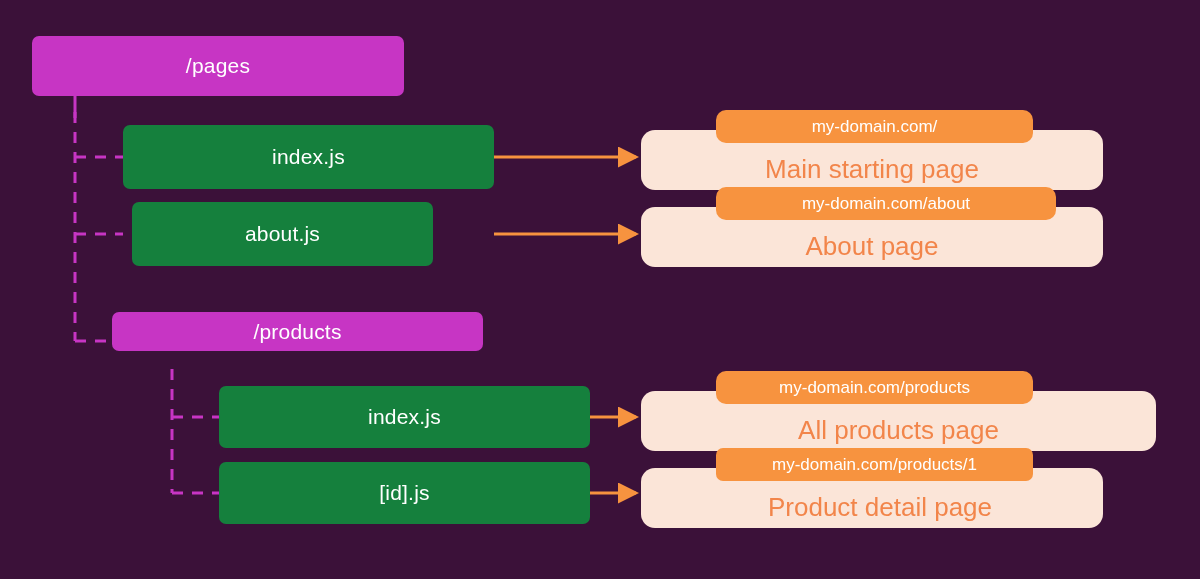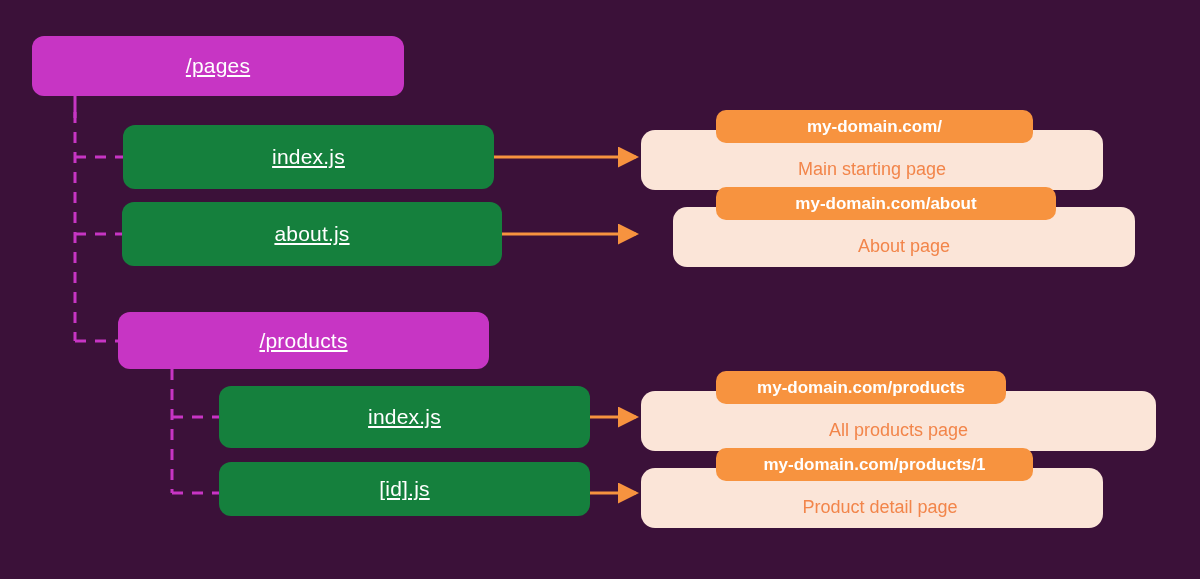--- a/index.html
+++ b/index.html
@@ -12,55 +12,54 @@
   #diagram{position:relative;width:1200px;height:579px;}
 
   
   #connectors{position:absolute;left:0;top:0;width:1200px;height:579px;}
 
   
   .node{
     position:absolute;
     box-sizing:border-box;
     display:flex;align-items:center;justify-content:center;
-    border-radius:12px;
+    border-radius:7px;
     color:#ffffff;
     font-size:21px;
     font-weight:400;
     letter-spacing:.2px;
     white-space:nowrap;
-    text-decoration:underline;
   }
   .node.dir{background:#c735c4;}
   .node.file{background:#15803d;}
 
   
   .page-card{
     position:absolute;
     box-sizing:border-box;
     background:#fbe5d8;
     border-radius:14px;
     display:flex;align-items:center;justify-content:center;
   }
   .page-card .desc{
     color:#f2854a;
-    font-size:18px;
+    font-size:26px;
     font-weight:400;
     white-space:nowrap;
     padding-top:18px;
   }
   
   .url-tab{
     position:absolute;
     box-sizing:border-box;
     background:#f7933f;
     border-radius:10px;
     color:#ffffff;
     font-size:17px;
-    font-weight:700;
+    font-weight:400;
     display:flex;align-items:center;justify-content:center;
     white-space:nowrap;
     padding:16px 14px;
     z-index:5;
   }
 </style>
 </head>
 <body>
 
 <div id="diagram">
@@ -85,41 +84,41 @@
     <line x1="494" y1="157" x2="636" y2="157" stroke="#f7933f" stroke-width="3" marker-end="url(#arrowhead)"></line>
     <line x1="494" y1="234" x2="636" y2="234" stroke="#f7933f" stroke-width="3" marker-end="url(#arrowhead)"></line>
     <line x1="590" y1="417" x2="636" y2="417" stroke="#f7933f" stroke-width="3" marker-end="url(#arrowhead)"></line>
     <line x1="590" y1="493" x2="636" y2="493" stroke="#f7933f" stroke-width="3" marker-end="url(#arrowhead)"></line>
   </svg>
 
   <div class="node dir" style="left:32px;top:36px;width:372px;height:60px;">/pages</div>
 
   <div class="node file" style="left:123px;top:125px;width:371px;height:64px;">index.js</div>
 
-  <div class="node file" style="left:122px;top:202px;width:380px;height:64px;">about.js</div>
+  <div class="node file" style="left:132px;top:202px;width:301px;height:64px;">about.js</div>
 
-  <div class="node dir" style="left:118px;top:312px;width:371px;height:57px;">/products</div>
+  <div class="node dir" style="left:112px;top:312px;width:371px;height:39px;">/products</div>
 
   <div class="node file" style="left:219px;top:386px;width:371px;height:62px;">index.js</div>
 
-  <div class="node file" style="left:219px;top:462px;width:371px;height:54px;">[id].js</div>
+  <div class="node file" style="left:219px;top:462px;width:371px;height:62px;">[id].js</div>
 
   <div class="page-card" style="left:641px;top:130px;width:462px;height:60px;">
     <span class="desc">Main starting page</span>
   </div>
   <div class="url-tab" style="left:716px;top:110px;width:317px;height:33px;">my-domain.com/</div>
 
-  <div class="page-card" style="left:641px;top:207px;width:462px;height:60px;margin-left:32px;">
+  <div class="page-card" style="left:641px;top:207px;width:462px;height:60px;">
     <span class="desc">About page</span>
   </div>
   <div class="url-tab" style="left:716px;top:187px;width:340px;height:33px;">my-domain.com/about</div>
 
   <div class="page-card" style="left:641px;top:391px;width:515px;height:60px;">
     <span class="desc">All products page</span>
   </div>
-  <div class="url-tab" style="left:716px;top:371px;width:290px;height:33px;">my-domain.com/products</div>
+  <div class="url-tab" style="left:716px;top:371px;width:317px;height:33px;">my-domain.com/products</div>
 
   <div class="page-card" style="left:641px;top:468px;width:462px;height:60px;padding-left:16px;">
     <span class="desc">Product detail page</span>
   </div>
-  <div class="url-tab" style="left:716px;top:448px;width:317px;height:33px;">my-domain.com/products/1</div>
+  <div class="url-tab" style="left:716px;top:448px;width:317px;height:33px;border-radius:7px;">my-domain.com/products/1</div>
 
 </div>
 
 </body></html>

